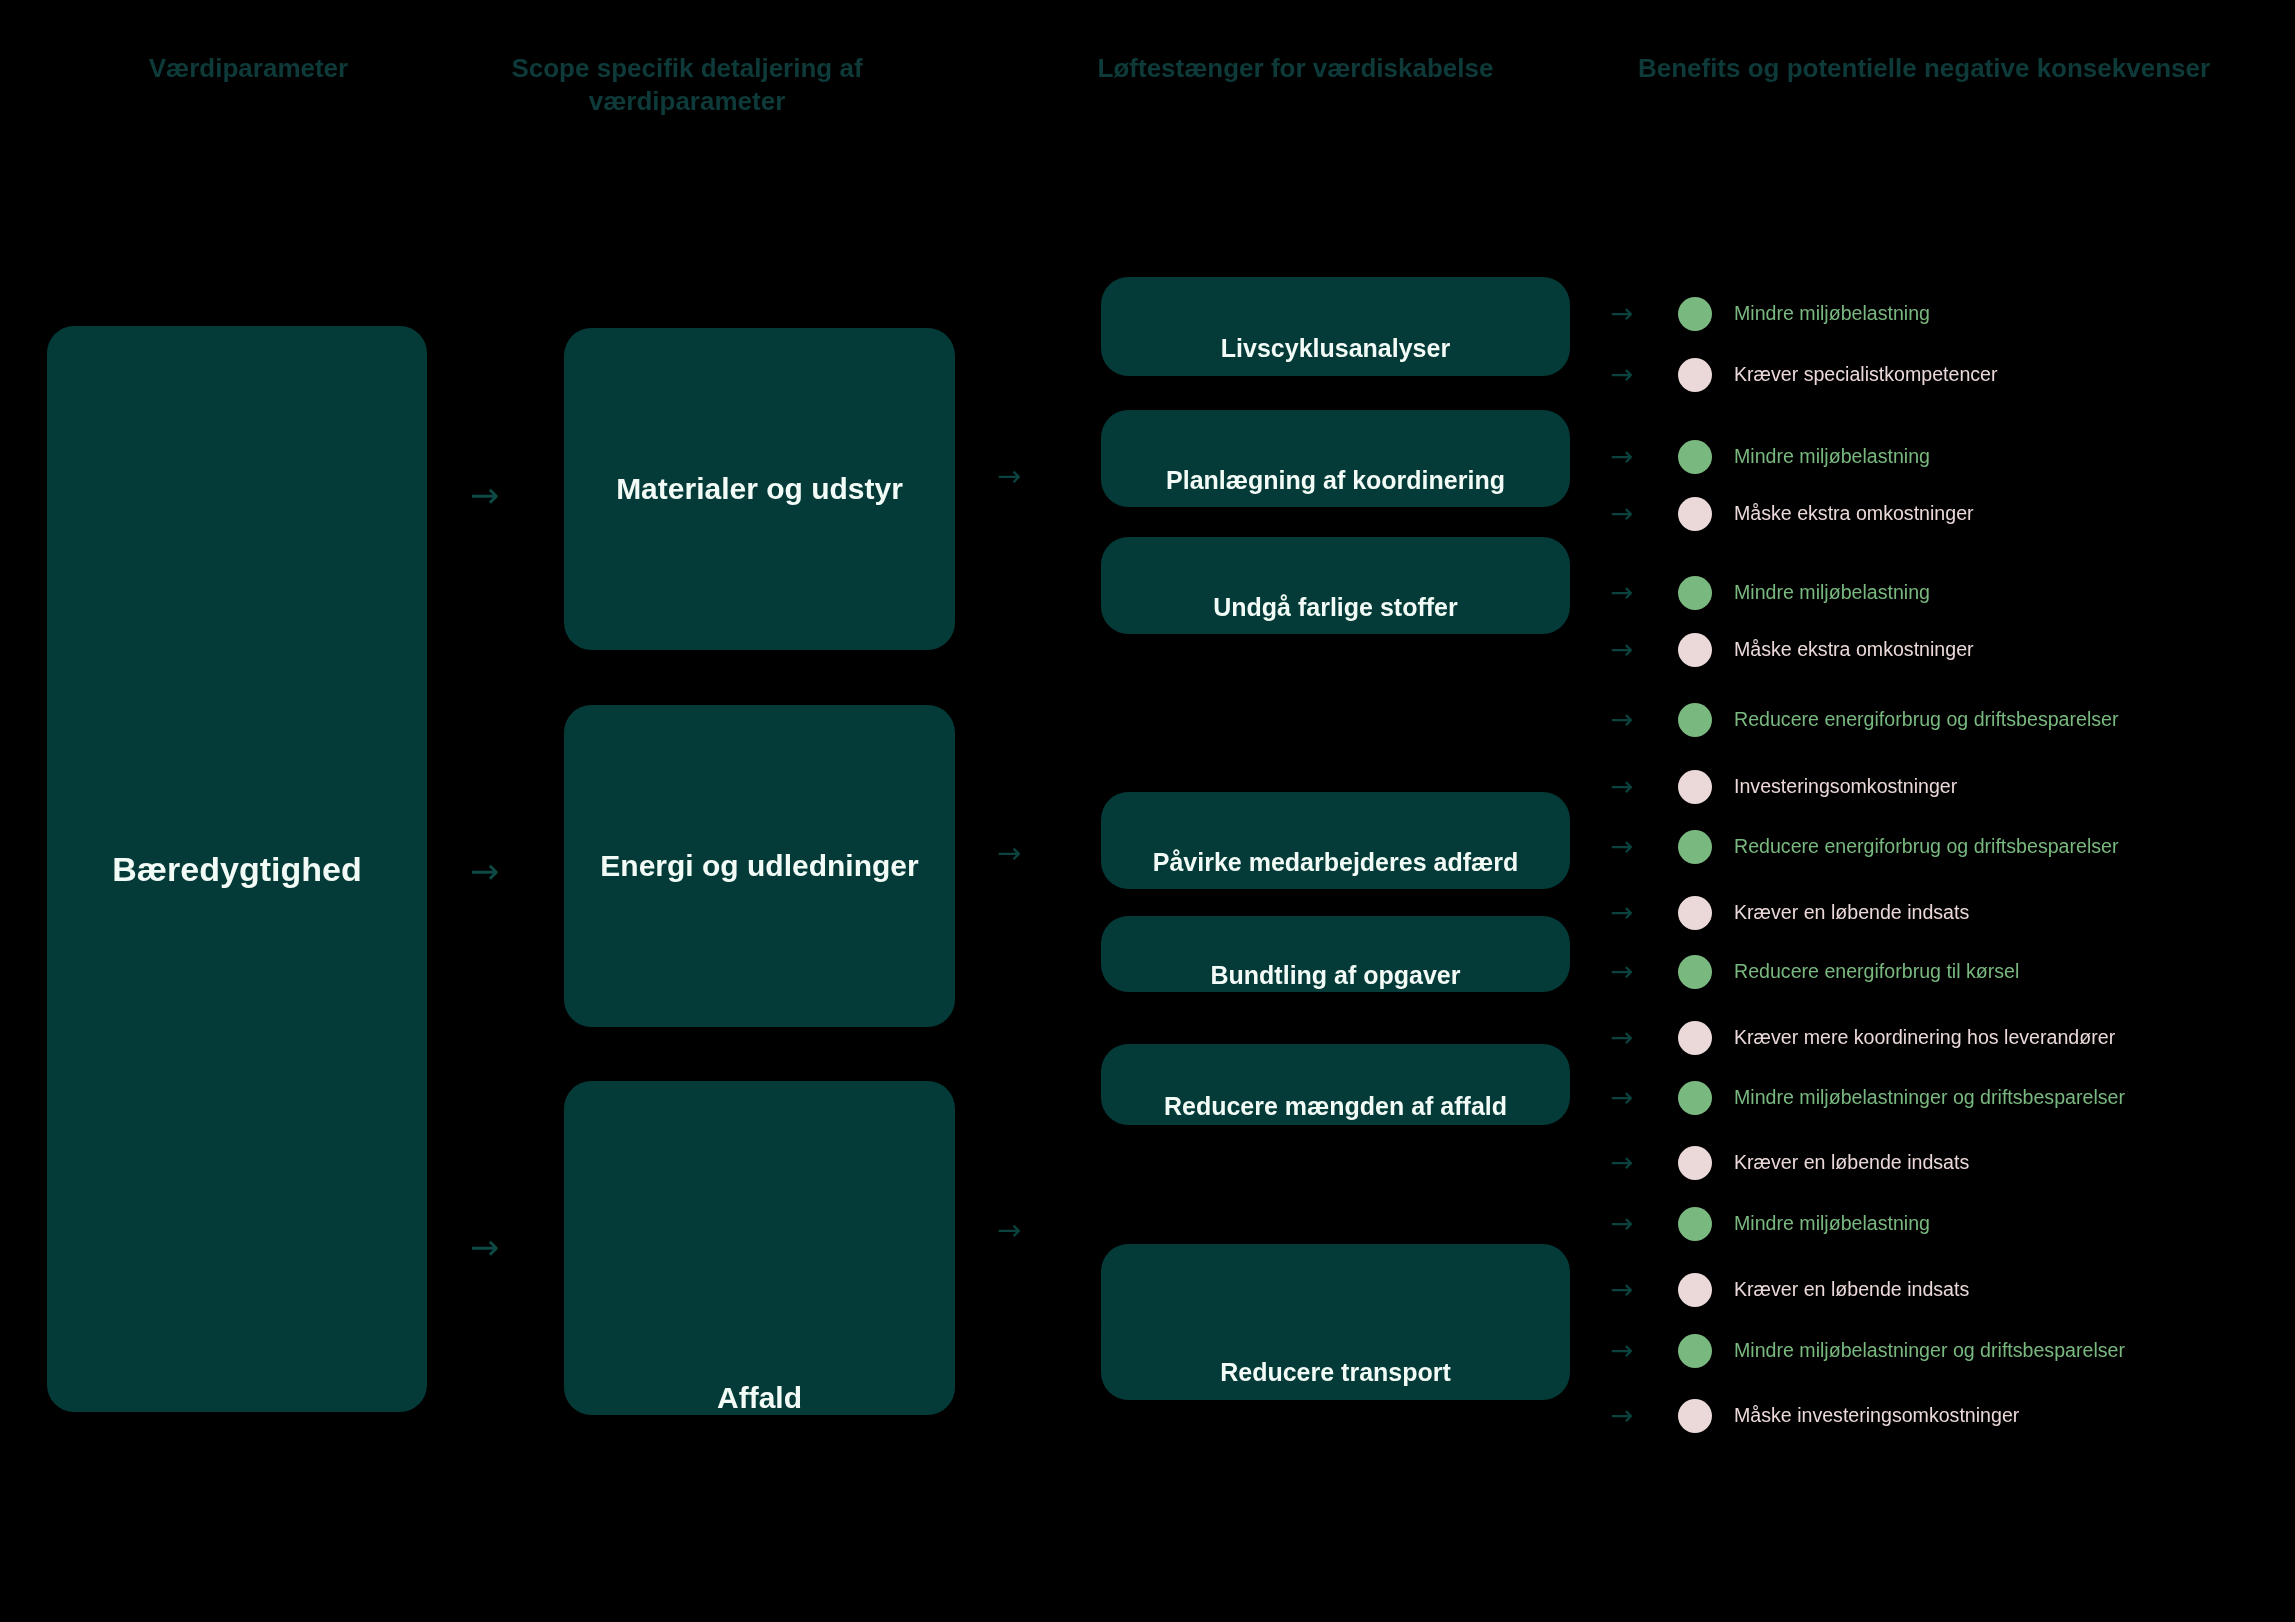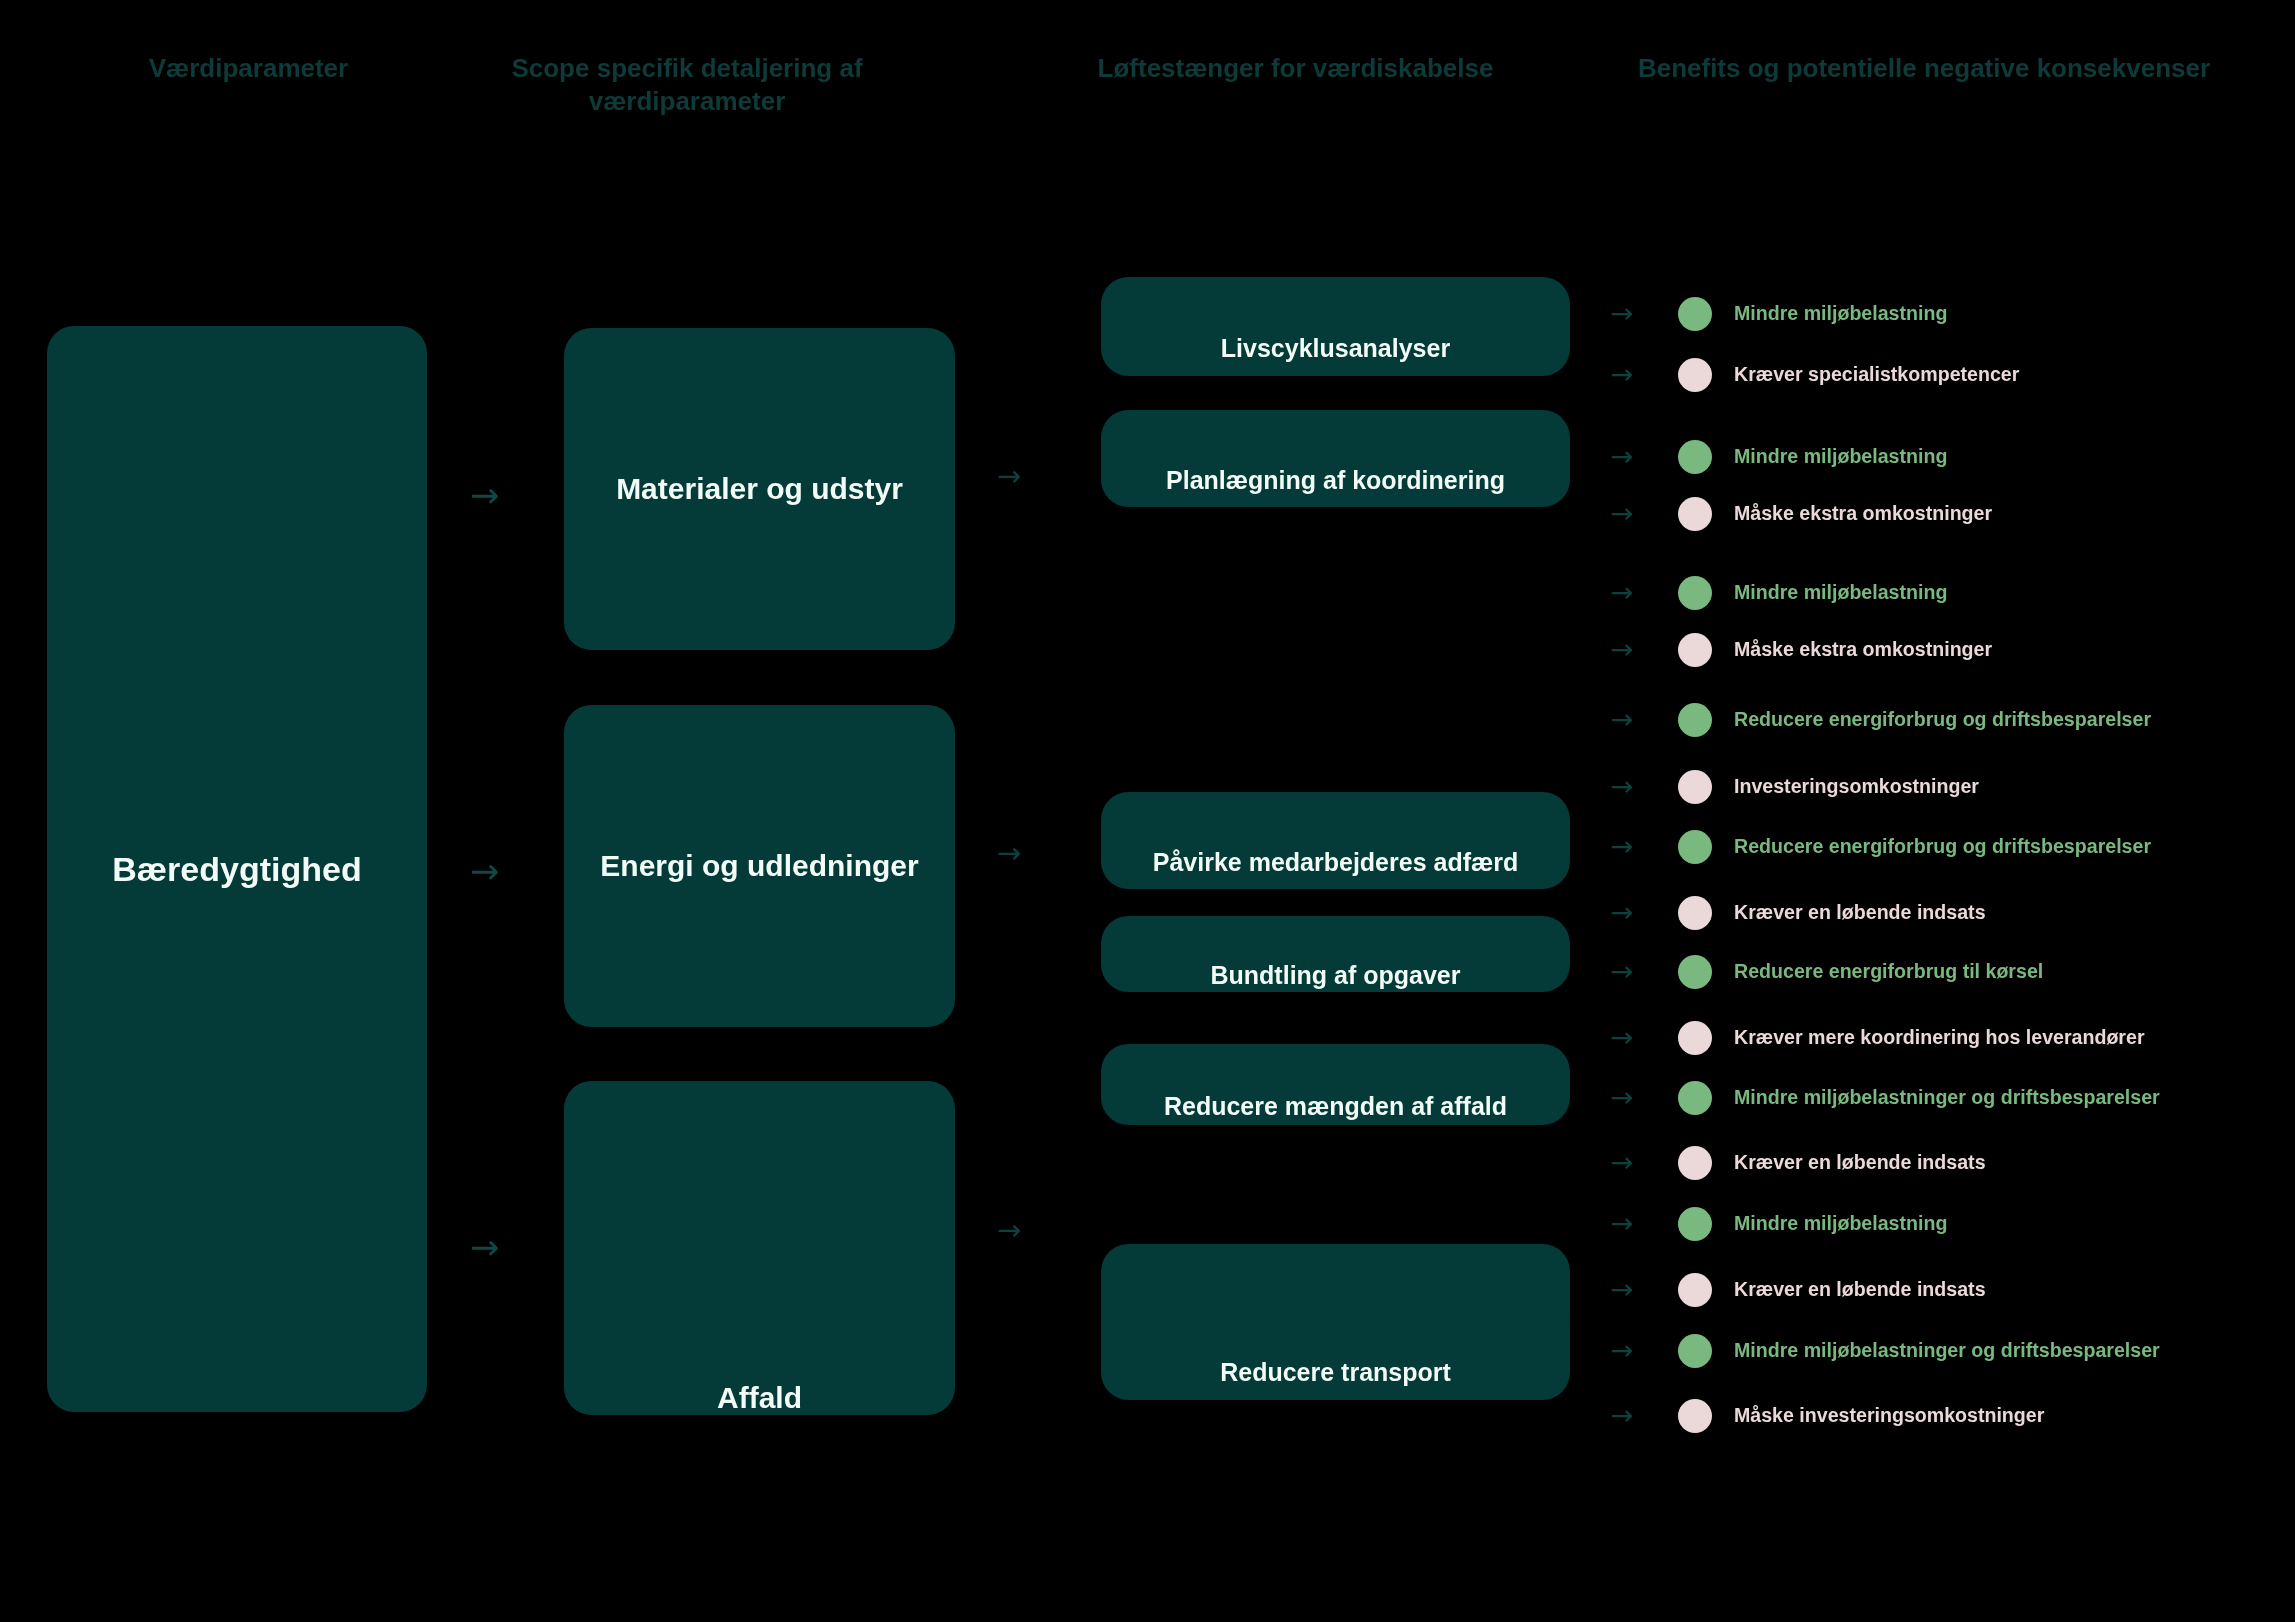--- a/index.html
+++ b/index.html
@@ -104,21 +104,21 @@
   .dot {
     flex:0 0 34px;
     width:34px; height:34px;
     border-radius:50%;
     margin-right:22px;
   }
   .dot.positive { background:#79B87F; }
   .dot.negative { background:#EBD8D8; }
   .benefit-row .btext {
     font-size:19.6px;
-    font-weight:bold;
+    font-weight:normal;
     line-height:1.28;
     max-width:471px;
   }
   .btext.positive { color:#79B87F; }
   .btext.negative { color:#EBD8D8; }
 </style>
 </head>
 <body>
 
 <div class="canvas">
@@ -149,20 +149,23 @@
   <div class="arrow small" id="arrow-b-0">→</div>
   <div class="arrow small" id="arrow-b-1">→</div>
   <div class="arrow small" id="arrow-b-2">→</div>
 
   <div class="card lever-card" id="lever-0">
     <span class="label">Livscyklusanalyser</span>
   </div>
   <div class="card lever-card" id="lever-1">
     <span class="label">Planlægning af koordinering</span>
   </div>
+  <div class="card lever-card" id="lever-2">
+    <span class="label">Undgå farlige stoffer</span>
+  </div>
   <div class="card lever-card" id="lever-4">
     <span class="label">Påvirke medarbejderes adfærd</span>
   </div>
   <div class="card lever-card" id="lever-5">
     <span class="label">Bundtling af opgaver</span>
   </div>
   <div class="card lever-card" id="lever-6">
     <span class="label">Reducere mængden af affald</span>
   </div>
   <div class="card lever-card" id="lever-7">

